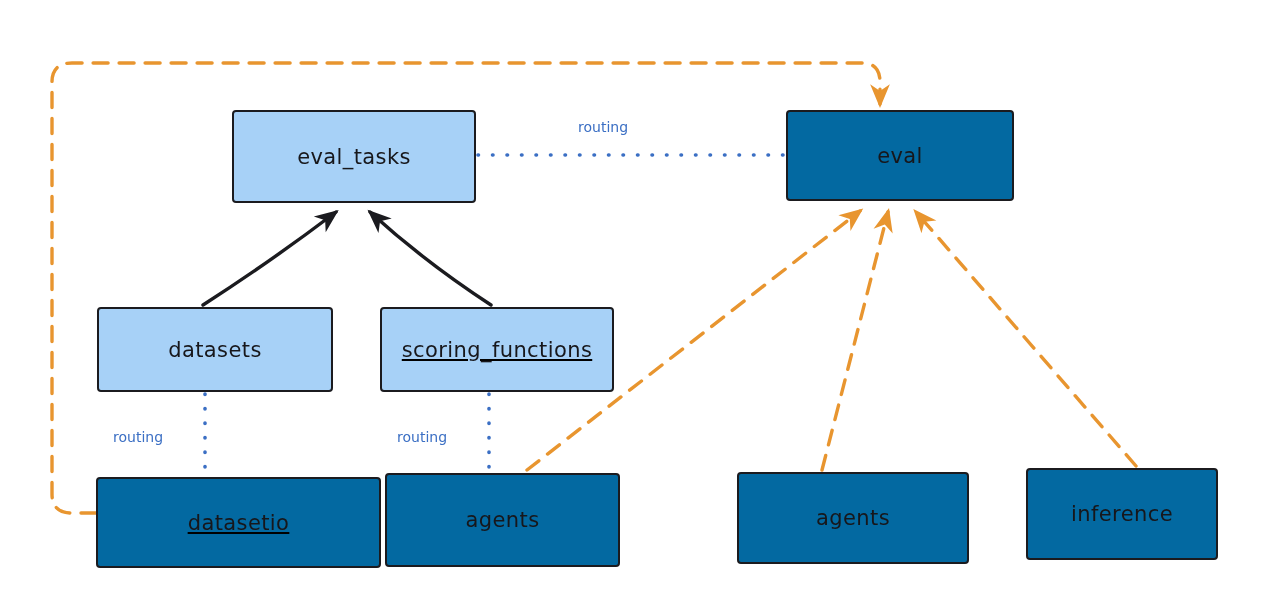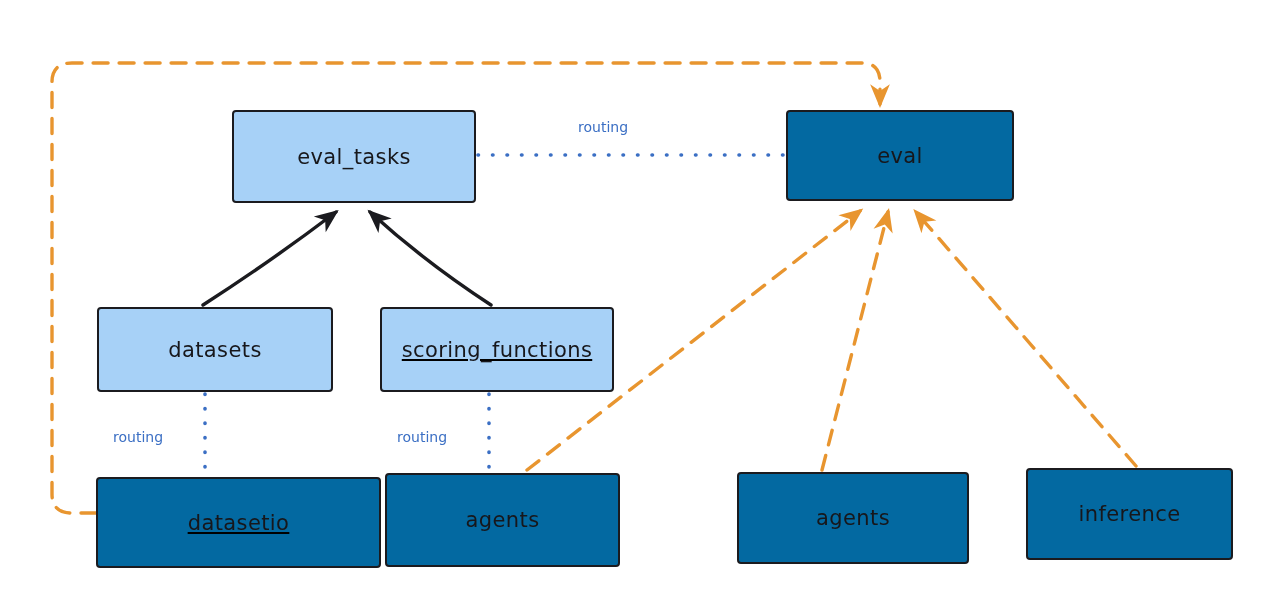--- a/index.html
+++ b/index.html
@@ -126,21 +126,21 @@
   </div>
 
   <div class="node green" style="left:385px; top:473px; width:235px; height:94px;">
     <span class="node-label">agents</span>
   </div>
 
   <div class="node green" style="left:710px; top:472px; width:232px; height:92px;margin-left:27px;">
     <span class="node-label">agents</span>
   </div>
 
-  <div class="node green" style="left:1026px; top:468px; width:207px; height:92px;">
+  <div class="node green" style="left:1026px; top:468px; width:192px; height:92px;">
     <span class="node-label">inference</span>
   </div>
 
   <div class="edge-label" style="left:578px; top:119px;">routing</div>
 
   <div class="edge-label" style="left:113px; top:429px;">routing</div>
 
   <div class="edge-label" style="left:397px; top:429px;">routing</div>
 
 </div>

